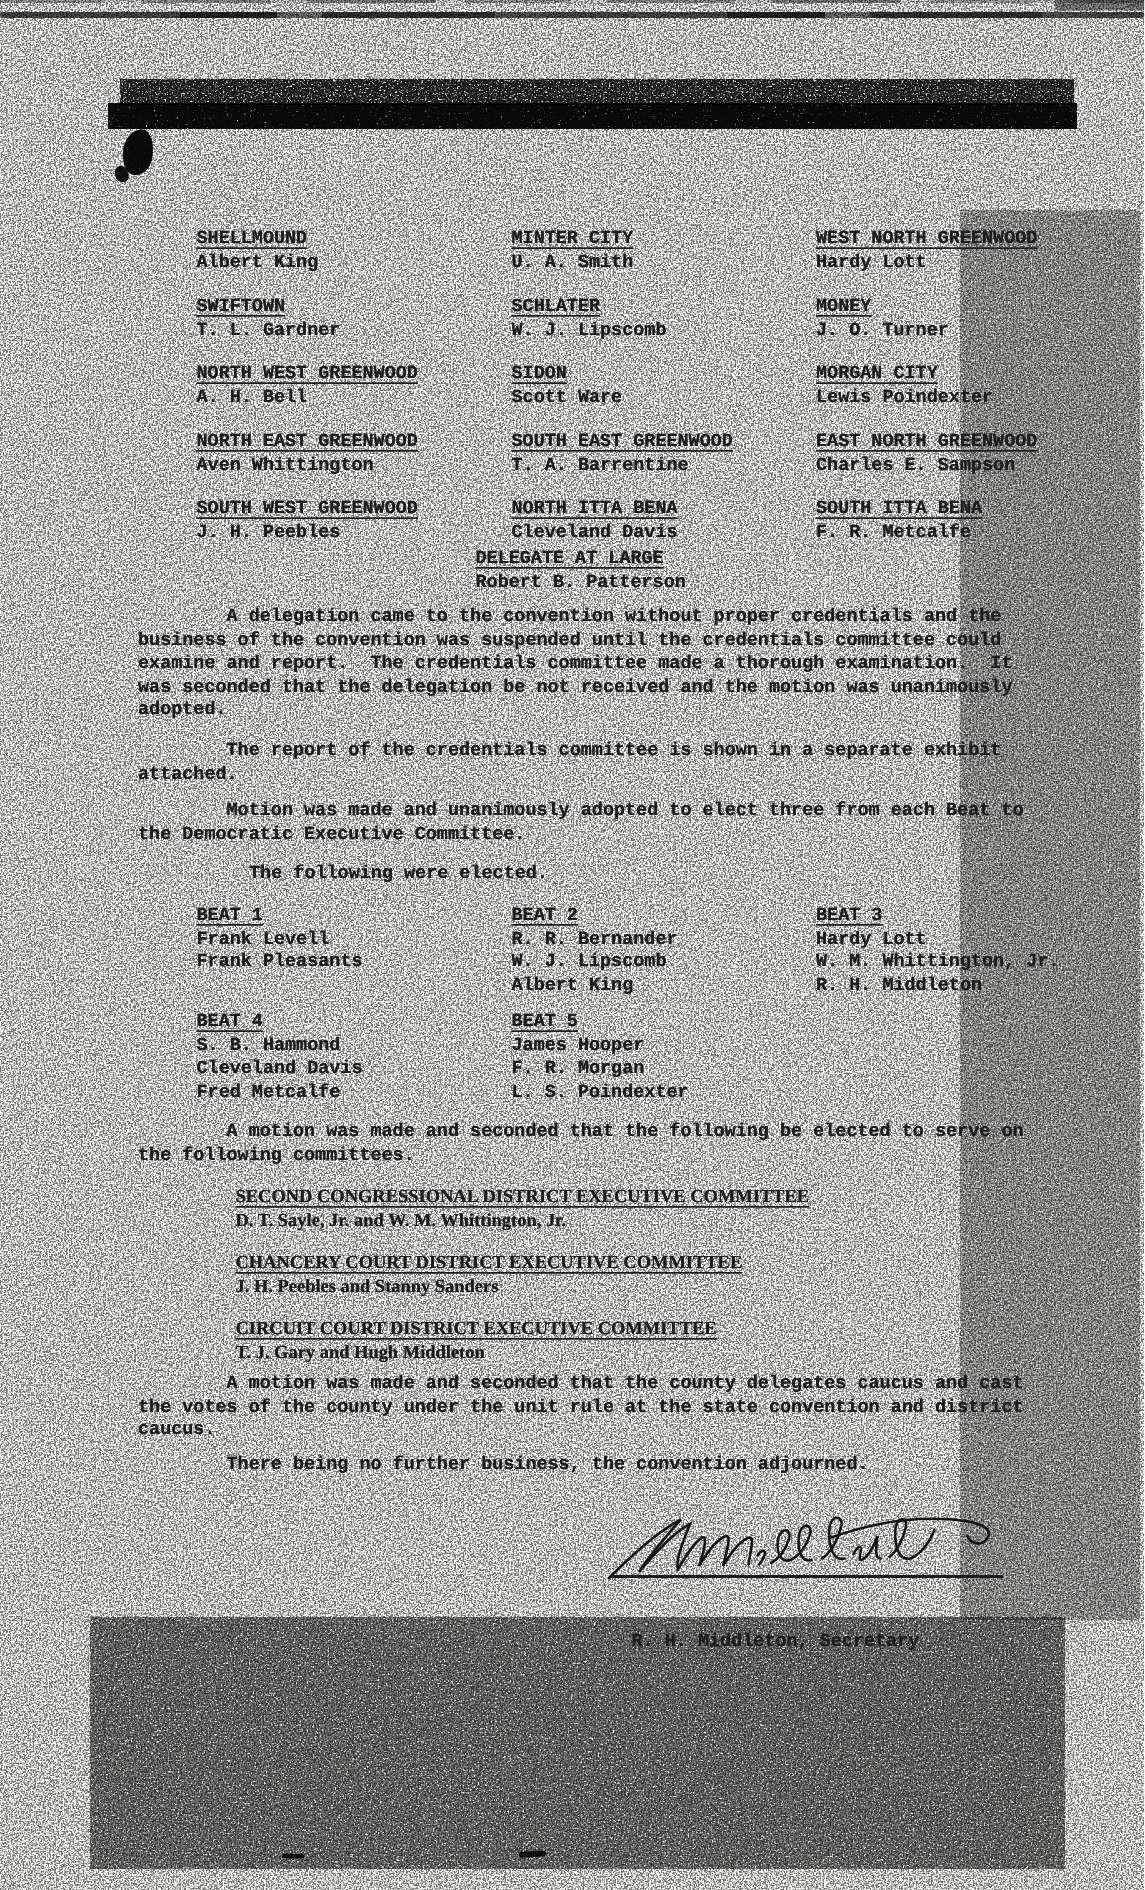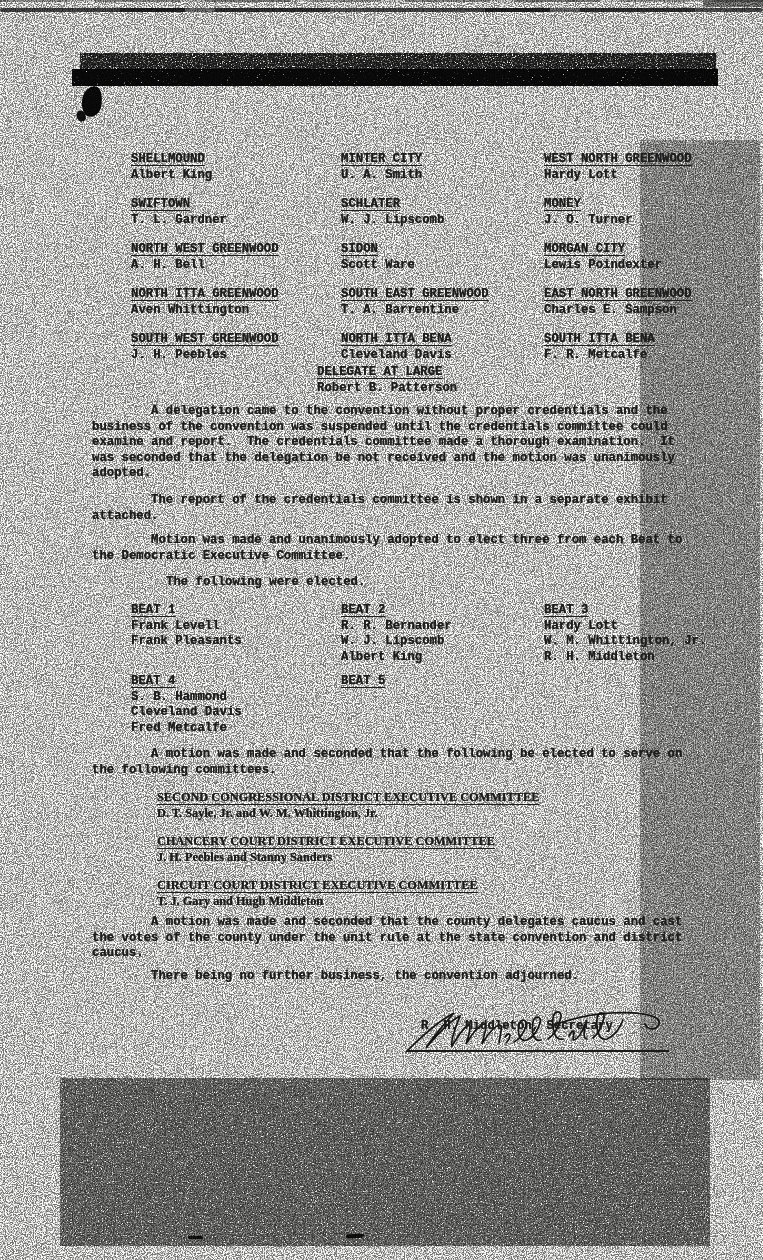--- a/index.html
+++ b/index.html
@@ -73,21 +73,21 @@
     transform:rotate(-18deg);
   }
   .speck { position:absolute; background:#242424; border-radius:2px; }
   .speck-a { left:188px; top:1236px; width:15px; height:3px; }
   .speck-b { left:346px; top:1234px; width:18px; height:4px; transform:rotate(-3deg); }
 
   .noise-layer { position:absolute; left:0; top:0; pointer-events:none; }
 
   .sig-svg { position:absolute; left:402px; top:1006px; }
   .sig-line { position:absolute; left:407px; top:1050px; width:262px; height:2px; background:#1b1b1b; }
-  .sig-name { position:absolute; left:421px; top:1019px; white-space:pre;text-align:right; }
+  .sig-name { position:absolute; left:421px; top:1087px; white-space:pre;text-align:right; }
 </style>
 </head>
 <body>
 
 <div class="page">
 
   <div class="top-edge-1"></div>
   <div class="top-edge-2"></div>
   <div class="top-corner-mark"></div>
   <div class="ink-blot"></div>
@@ -147,21 +147,21 @@
     </div>
     <div class="cell">
       <div class="uhead">SIDON</div>
       <div class="pre">Scott Ware</div>
     </div>
     <div class="cell">
       <div class="uhead">MORGAN CITY</div>
       <div class="pre">Lewis Poindexter</div>
     </div>
     <div class="cell">
-      <div class="uhead">NORTH ITTA GREENWOOD</div>
+      <div class="uhead">NORTH EAST GREENWOOD</div>
       <div class="pre">Aven Whittington</div>
     </div>
     <div class="cell">
       <div class="uhead">SOUTH EAST GREENWOOD</div>
       <div class="pre">T. A. Barrentine</div>
     </div>
     <div class="cell">
       <div class="uhead">EAST NORTH GREENWOOD</div>
       <div class="pre">Charles E. Sampson</div>
     </div>
@@ -214,20 +214,23 @@
 R. H. Middleton</div>
     </div>
     <div class="cell">
       <div class="uhead">BEAT 4</div>
       <div class="pre">S. B. Hammond
 Cleveland Davis
 Fred Metcalfe</div>
     </div>
     <div class="cell">
       <div class="uhead">BEAT 5</div>
+      <div class="pre">James Hooper
+F. R. Morgan
+L. S. Poindexter</div>
     </div>
     <div class="cell"></div>
   </div>
 
   <div class="para" style="top:747px;">        A motion was made and seconded that the following be elected to serve on
 the following committees.</div>
 
   <div class="committees">
     <div class="committee-block">
       <div class="uhead">SECOND CONGRESSIONAL DISTRICT EXECUTIVE COMMITTEE</div>

